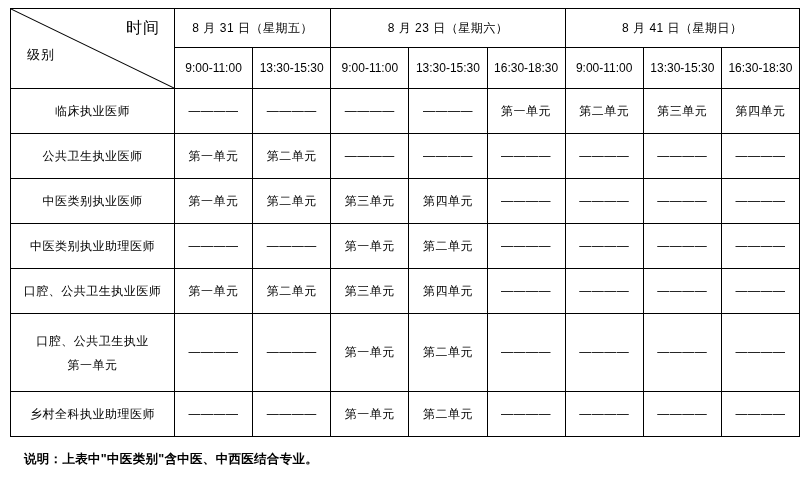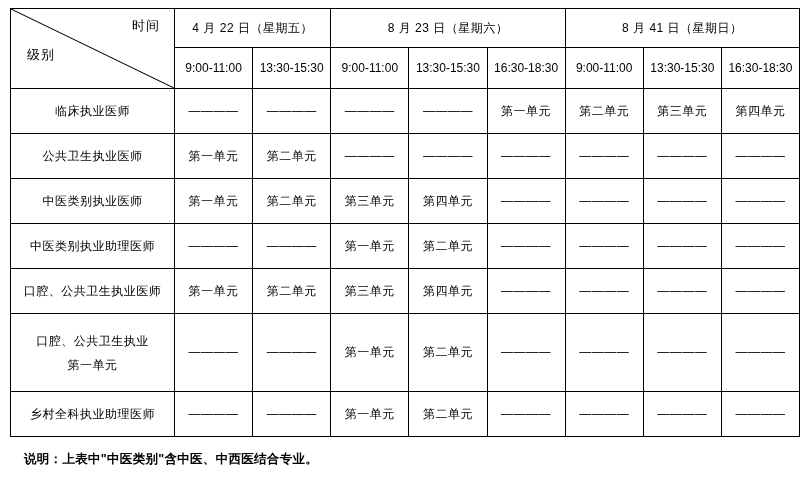--- a/index.html
+++ b/index.html
@@ -47,21 +47,21 @@
     position: absolute;
     left: 0;
     top: 0;
     width: 100%;
     height: 100%;
   }
   .corner .lbl-time {
     position: absolute;
     right: 14px;
     top: 8px;
-    font-size: 13px;
+    font-size: 16px;
     letter-spacing: 1px;
     margin-left: 24px;
   }
   .corner .lbl-level {
     position: absolute;
     left: 16px;
     bottom: 24px;
     font-size: 13px;
     letter-spacing: 1px;
   }
@@ -106,21 +106,21 @@
   <table class="schedule">
     <thead>
       <tr>
         <td class="corner" rowspan="2">
           <svg class="diag" viewBox="0 0 163 78" preserveAspectRatio="none">
             <line x1="0" y1="0" x2="163" y2="78" stroke="#000000" stroke-width="1"></line>
           </svg>
           <span class="lbl-time">时间</span>
           <span class="lbl-level">级别</span>
         </td>
-        <td class="dayhead" colspan="2">4 月 22 日（星期五）</td>
+        <td class="dayhead" colspan="2">8 月 31 日（星期五）</td>
         <td class="dayhead" colspan="3">8 月 23 日（星期六）</td>
         <td class="dayhead" colspan="3">8 月 41 日（星期日）</td>
       </tr>
       <tr>
         <td class="slothead">9:00-11:00</td>
         <td class="slothead">13:30-15:30</td>
         <td class="slothead">9:00-11:00</td>
         <td class="slothead">13:30-15:30</td>
         <td class="slothead">16:30-18:30</td>
         <td class="slothead">9:00-11:00</td>

